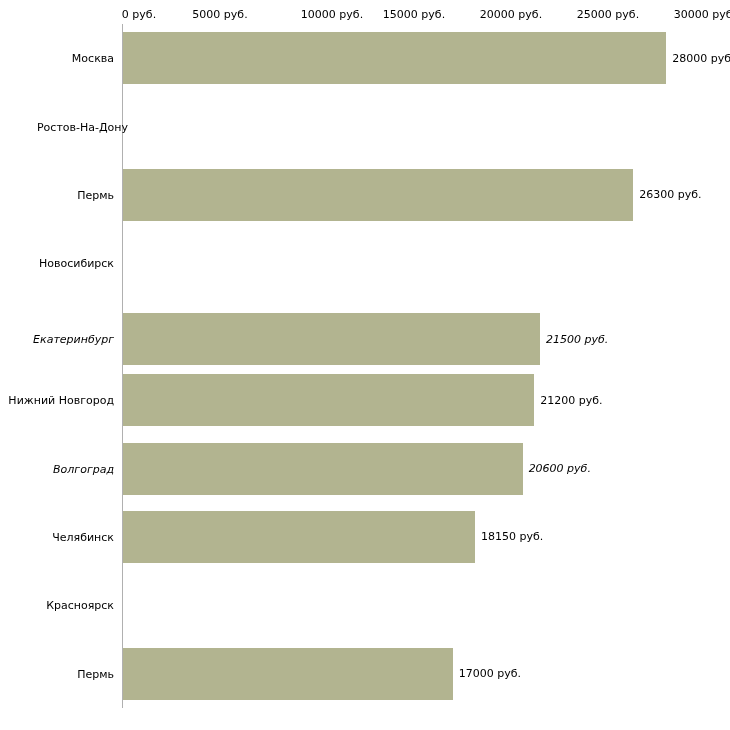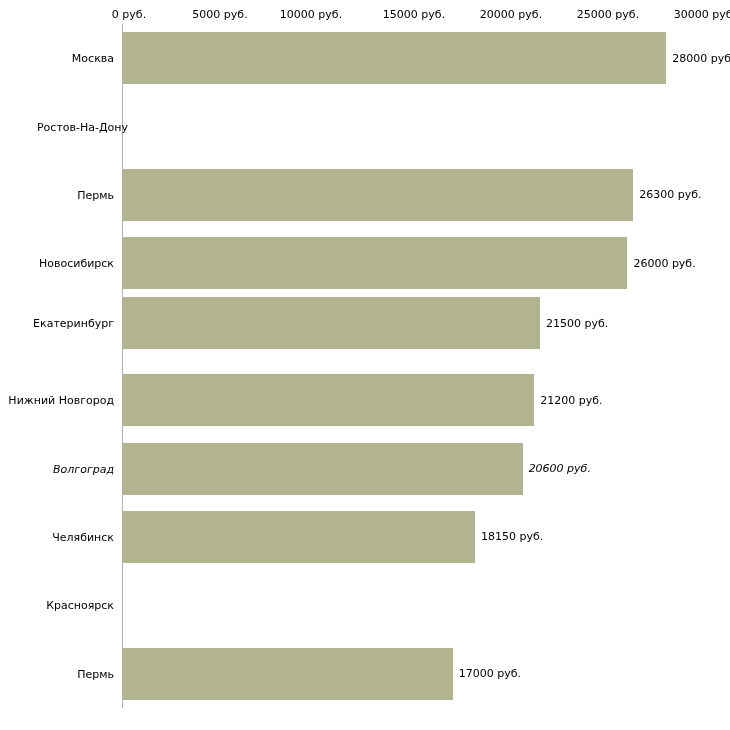--- a/index.html
+++ b/index.html
@@ -69,23 +69,23 @@
     white-space: nowrap;
     margin-left: 6px;
   }
 </style>
 </head>
 <body>
 
 <div id="chart-root">
   <div class="axis-left"></div>
   <div id="xticks">
-      <div class="tick-label" style="left: 123px; padding-left: 12px;">0 руб.</div>
+      <div class="tick-label" style="left: 133px; padding-left: 12px;">0 руб.</div>
       <div class="tick-label" style="left: 220px;">5000 руб.</div>
-      <div class="tick-label" style="left: 311px;">10000 руб.</div>
+      <div class="tick-label" style="left: 332px;">10000 руб.</div>
       <div class="tick-label" style="left: 414px;">15000 руб.</div>
       <div class="tick-label" style="left: 511px;">20000 руб.</div>
       <div class="tick-label" style="left: 608px;">25000 руб.</div>
       <div class="tick-label" style="left: 705px;">30000 руб.</div>
     </div>
   <div id="rows">
       <div class="row" style="top: 24px; height: 68.4px;">
         <div class="cat-label">Москва</div>
         <div class="bar-wrap">
           <div class="bar" style="width: 543.2px; background: rgb(178, 180, 144);"></div>
@@ -97,26 +97,22 @@
       </div>
       <div class="row" style="top: 160.8px; height: 68.4px;">
         <div class="cat-label">Пермь</div>
         <div class="bar-wrap">
           <div class="bar" style="width: 510.22px; background: rgb(178, 180, 144);"></div>
           <div class="bar-value">26300 руб.</div>
         </div>
       </div>
       <div class="row" style="top: 229.2px; height: 68.4px;">
         <div class="cat-label">Новосибирск</div>
-        <div class="bar-wrap">
-          <div class="bar" style="width: 504.4px; background: rgb(178, 180, 144);"></div>
-          <div class="bar-value">26000 руб.</div>
-        </div>
       </div>
-      <div class="row" style="top: 289px; height: 68.4px;">
+      <div class="row" style="top: 305px; height: 68.4px; font-style: italic;">
         <div class="cat-label">Екатеринбург</div>
         <div class="bar-wrap">
           <div class="bar" style="width: 417.1px; background: rgb(178, 180, 144);"></div>
           <div class="bar-value">21500 руб.</div>
         </div>
       </div>
       <div class="row" style="top: 366px; height: 68.4px;">
         <div class="cat-label">Нижний Новгород</div>
         <div class="bar-wrap">
           <div class="bar" style="width: 411.28px; background: rgb(178, 180, 144);"></div>

